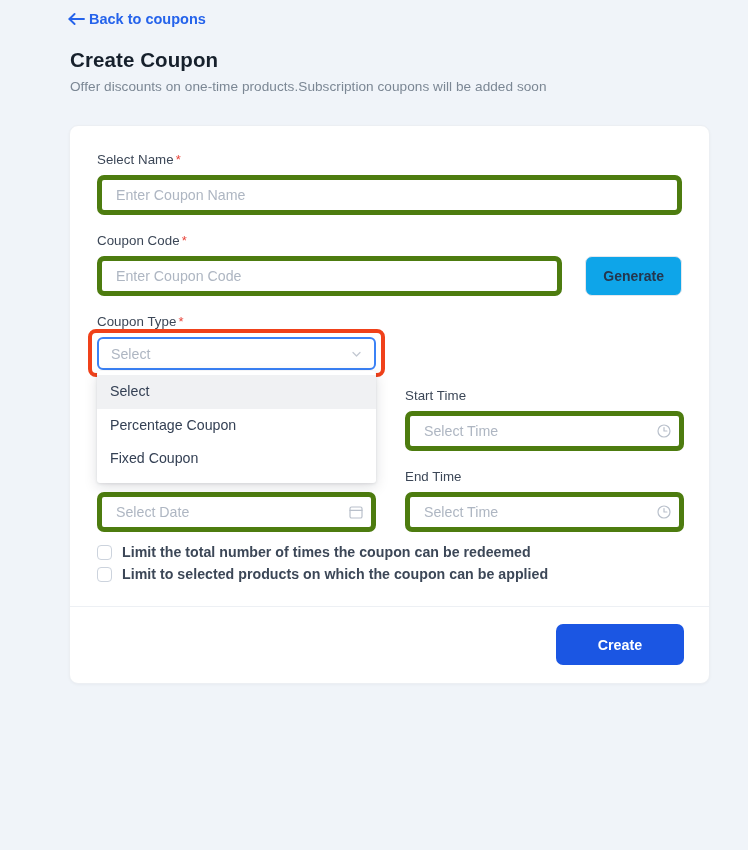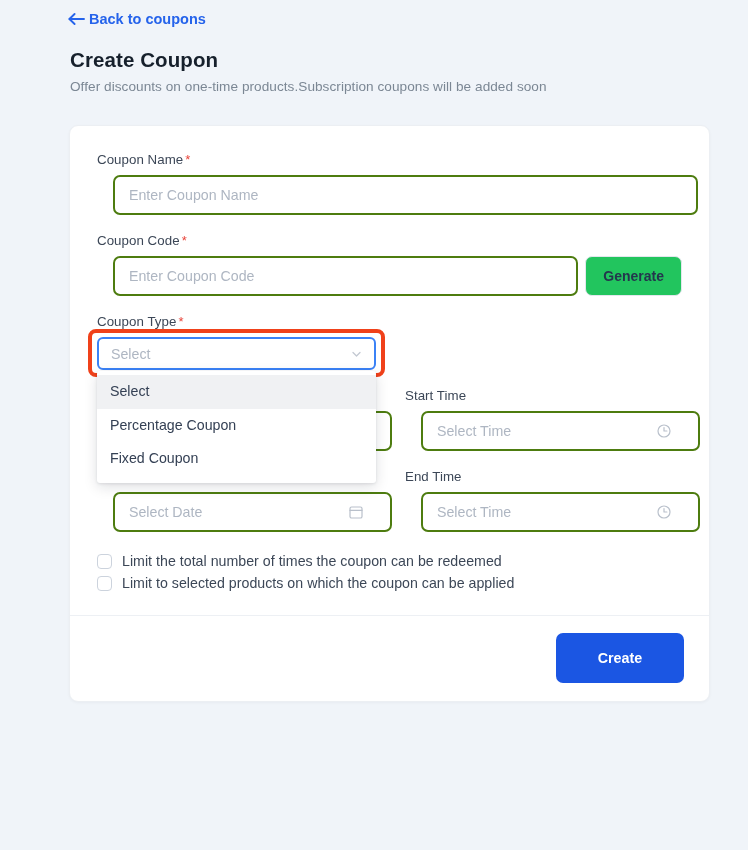--- a/index.html
+++ b/index.html
@@ -99,42 +99,41 @@
     font-size: 13.3px;
     color: #3c4757;
     margin-bottom: 8px;
     letter-spacing: .05px;
   }
   .req { color: #e8443a; font-size: 13px; margin-left: 2px; }
 
   .control {
     width: 100%;
     height: 40px;
-    border: 2px solid #4d7c0f;
+    border: 5px solid #4d7c0f;
     border-radius: 7px;
     background: #fff;
     font-family: "Liberation Sans", sans-serif;
     font-size: 14.2px;
     color: #1f2d3d;
     padding: 0 14px;
     outline: none;
-    margin-left: 16px;
   }
   .control::placeholder { color: #aeb6c2; }
 
   .row-inline { display: flex; gap: 23px; align-items: flex-end; }
   .row-inline .grow { flex: 1; }
 
   .btn-generate {
     height: 40px;
     min-width: 90px;
     padding: 0 17px;
     border: 1px solid #e3e7ed;
     border-radius: 7px;
-    background: #22c55e;
+    background: #0ea5e9;
     font-family: "Liberation Sans", sans-serif;
     font-size: 14px;
     font-weight: 700;
     color: #24364d;
     cursor: pointer;
   }
 
   
   .select-wrap {
     position: relative;
@@ -214,21 +213,21 @@
     width: 16px;
     height: 16px;
     color: #b9c0cb;
     pointer-events: none;
   }
 
   
   .datetime-section { position: relative; z-index: 1; margin-top: 18px; }
 
   
-  .checks { margin-top: 21px; }
+  .checks { margin-top: 12px; font-weight: bold; }
   .check-row {
     display: flex;
     align-items: center;
     gap: 10px;
     margin-bottom: 6px;
   }
   .check-row:last-child { margin-bottom: 0; align-items: center; }
   .cbox {
     width: 15px;
     height: 15px;
@@ -240,21 +239,21 @@
   }
   .check-label {
     font-size: 14.2px;
     color: #3c4757;
     cursor: pointer;
     letter-spacing: .02px;
   }
 
   
   .btn-primary {
-    height: 50px;
+    height: 41px;
     min-width: 128px;
     padding: 0 22px;
     background: #1b56e3;
     border: none;
     border-radius: 7px;
     color: #ffffff;
     font-family: "Liberation Sans", sans-serif;
     font-size: 14.3px;
     font-weight: 700;
     cursor: pointer;
@@ -276,21 +275,21 @@
   </a>
 
   <div class="page-title">Create Coupon</div>
   <div class="page-subtitle">Offer discounts on one-time products.Subscription coupons will be added soon</div>
 
   <div class="card">
     <div class="card-body">
 
       <div class="field">
         <label class="f-label">
-          <span>Coupon Name</span><span class="req">*</span>
+          <span>Select Name</span><span class="req">*</span>
         </label>
         <input class="control" type="text" placeholder="Enter Coupon Name" style="">
       </div>
 
       <div class="field">
         <label class="f-label">
           <span>Coupon Code</span><span class="req">*</span>
         </label>
         <div class="row-inline">
           <div class="grow">

